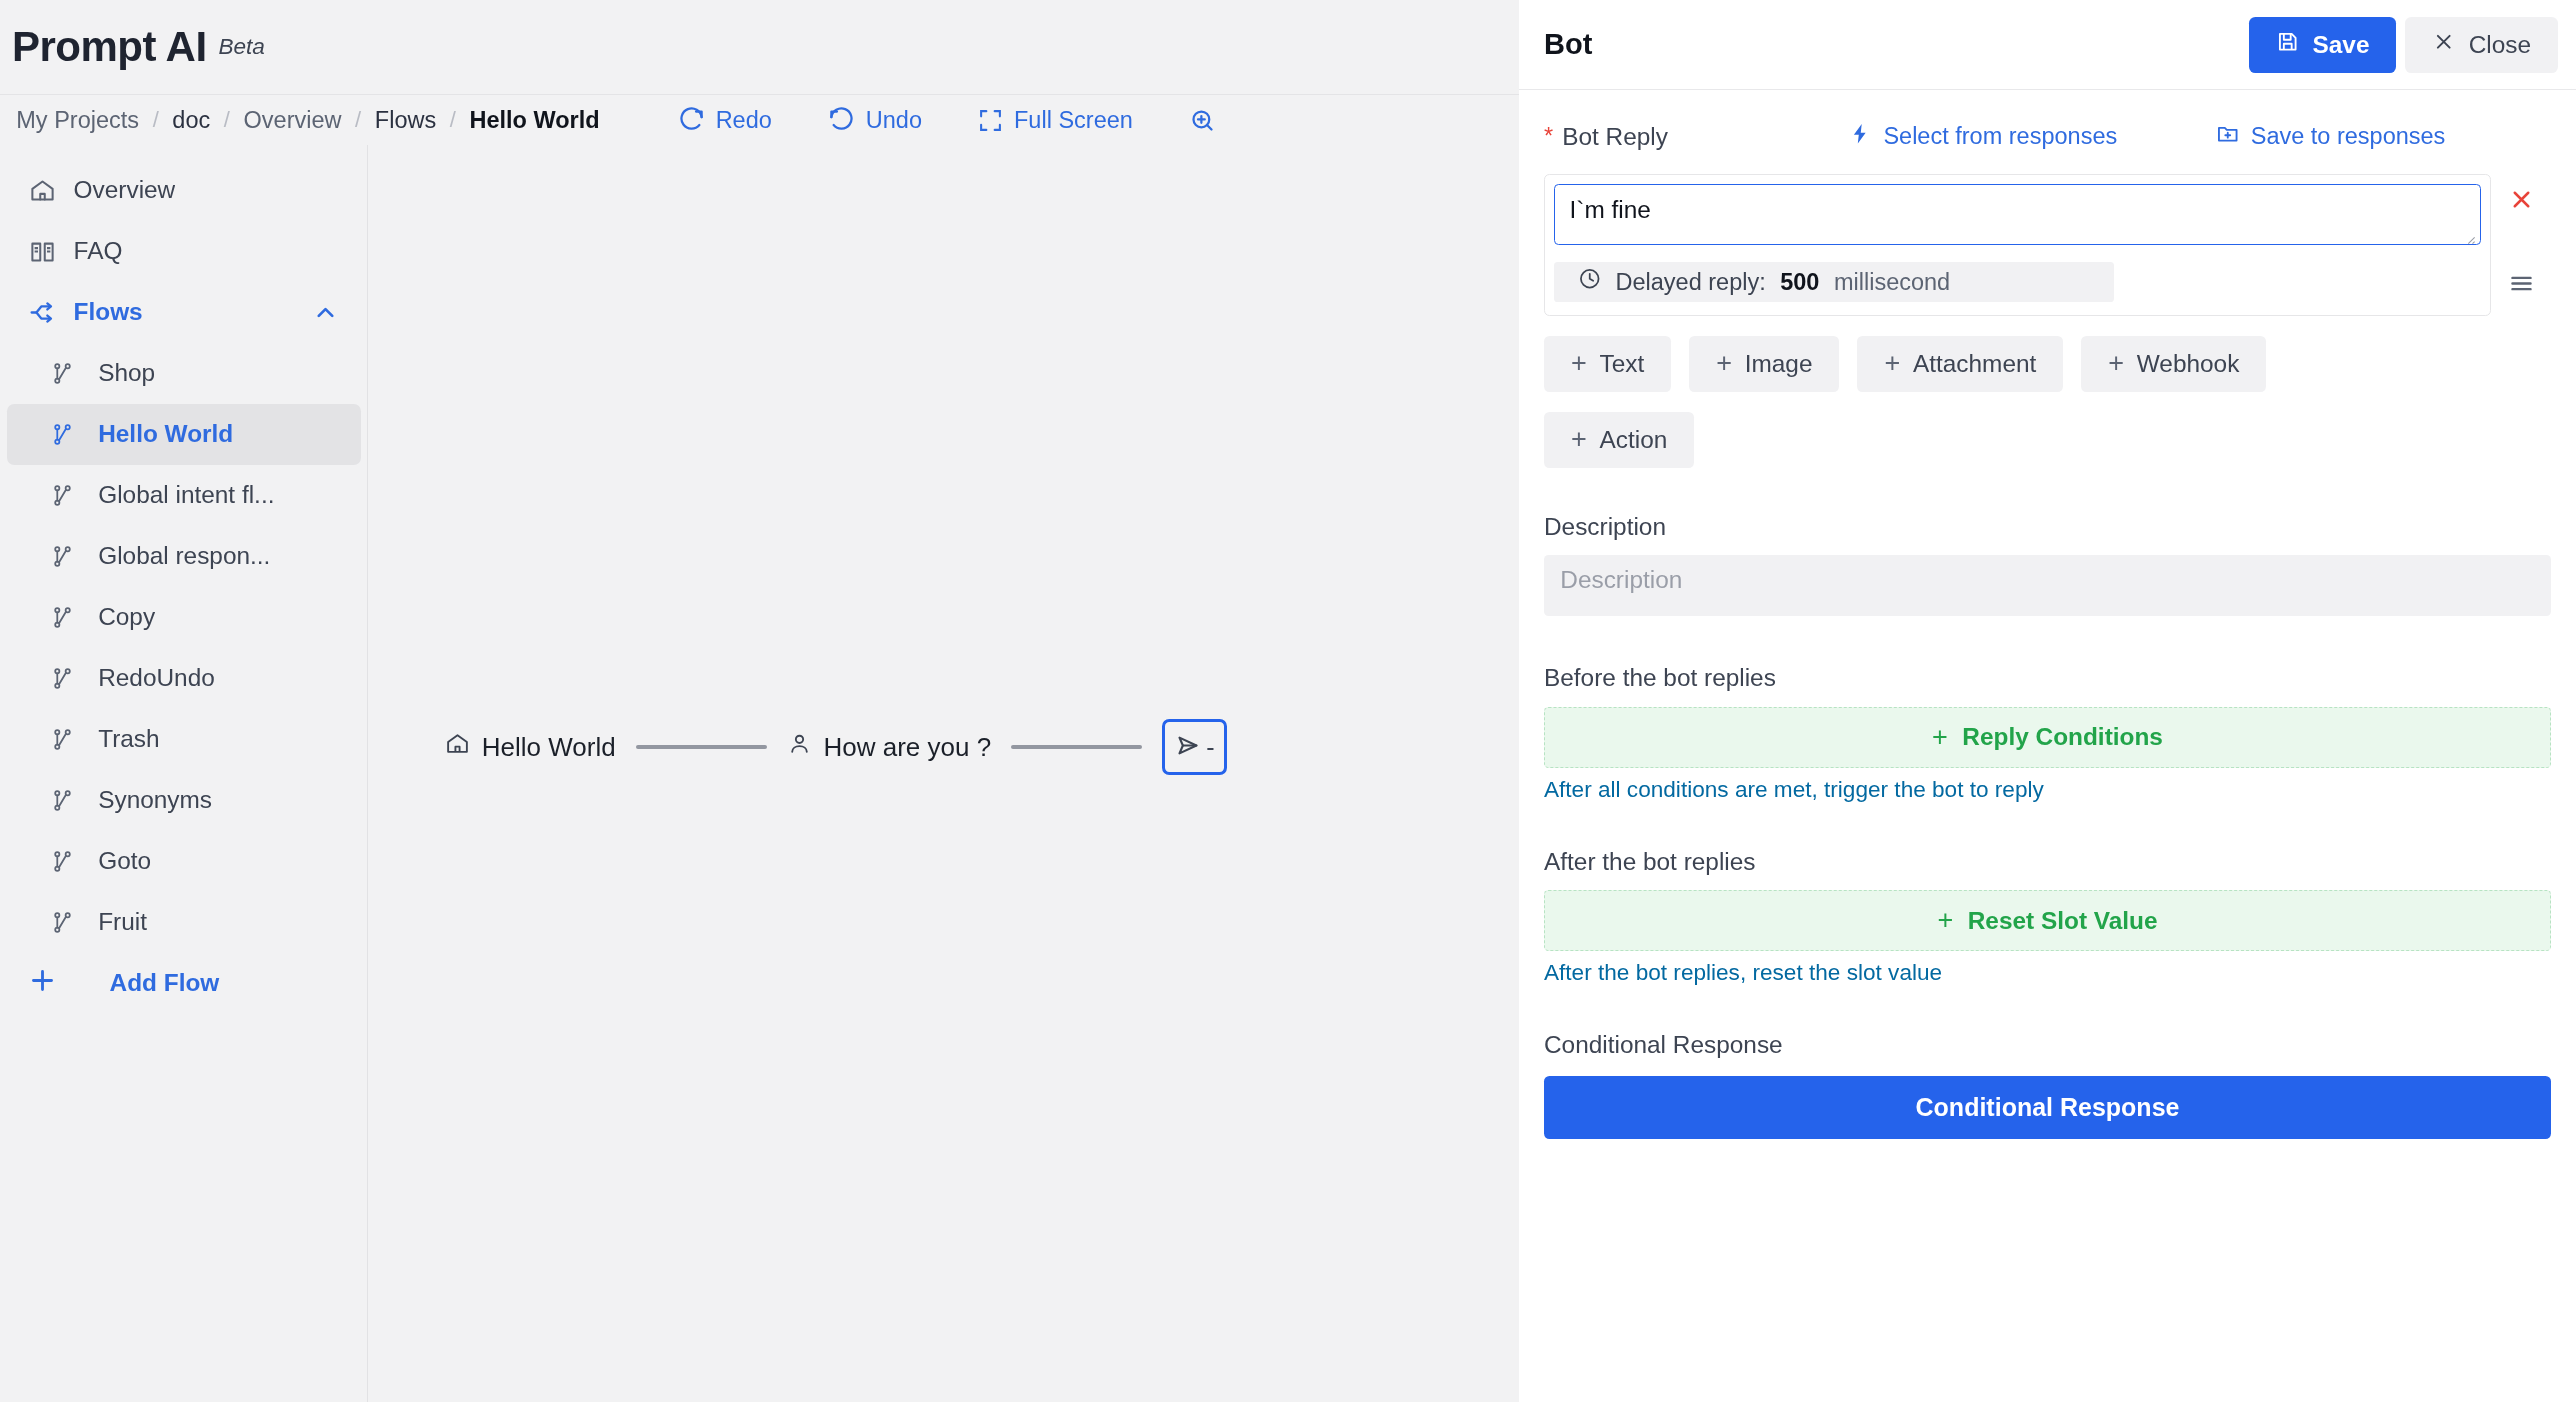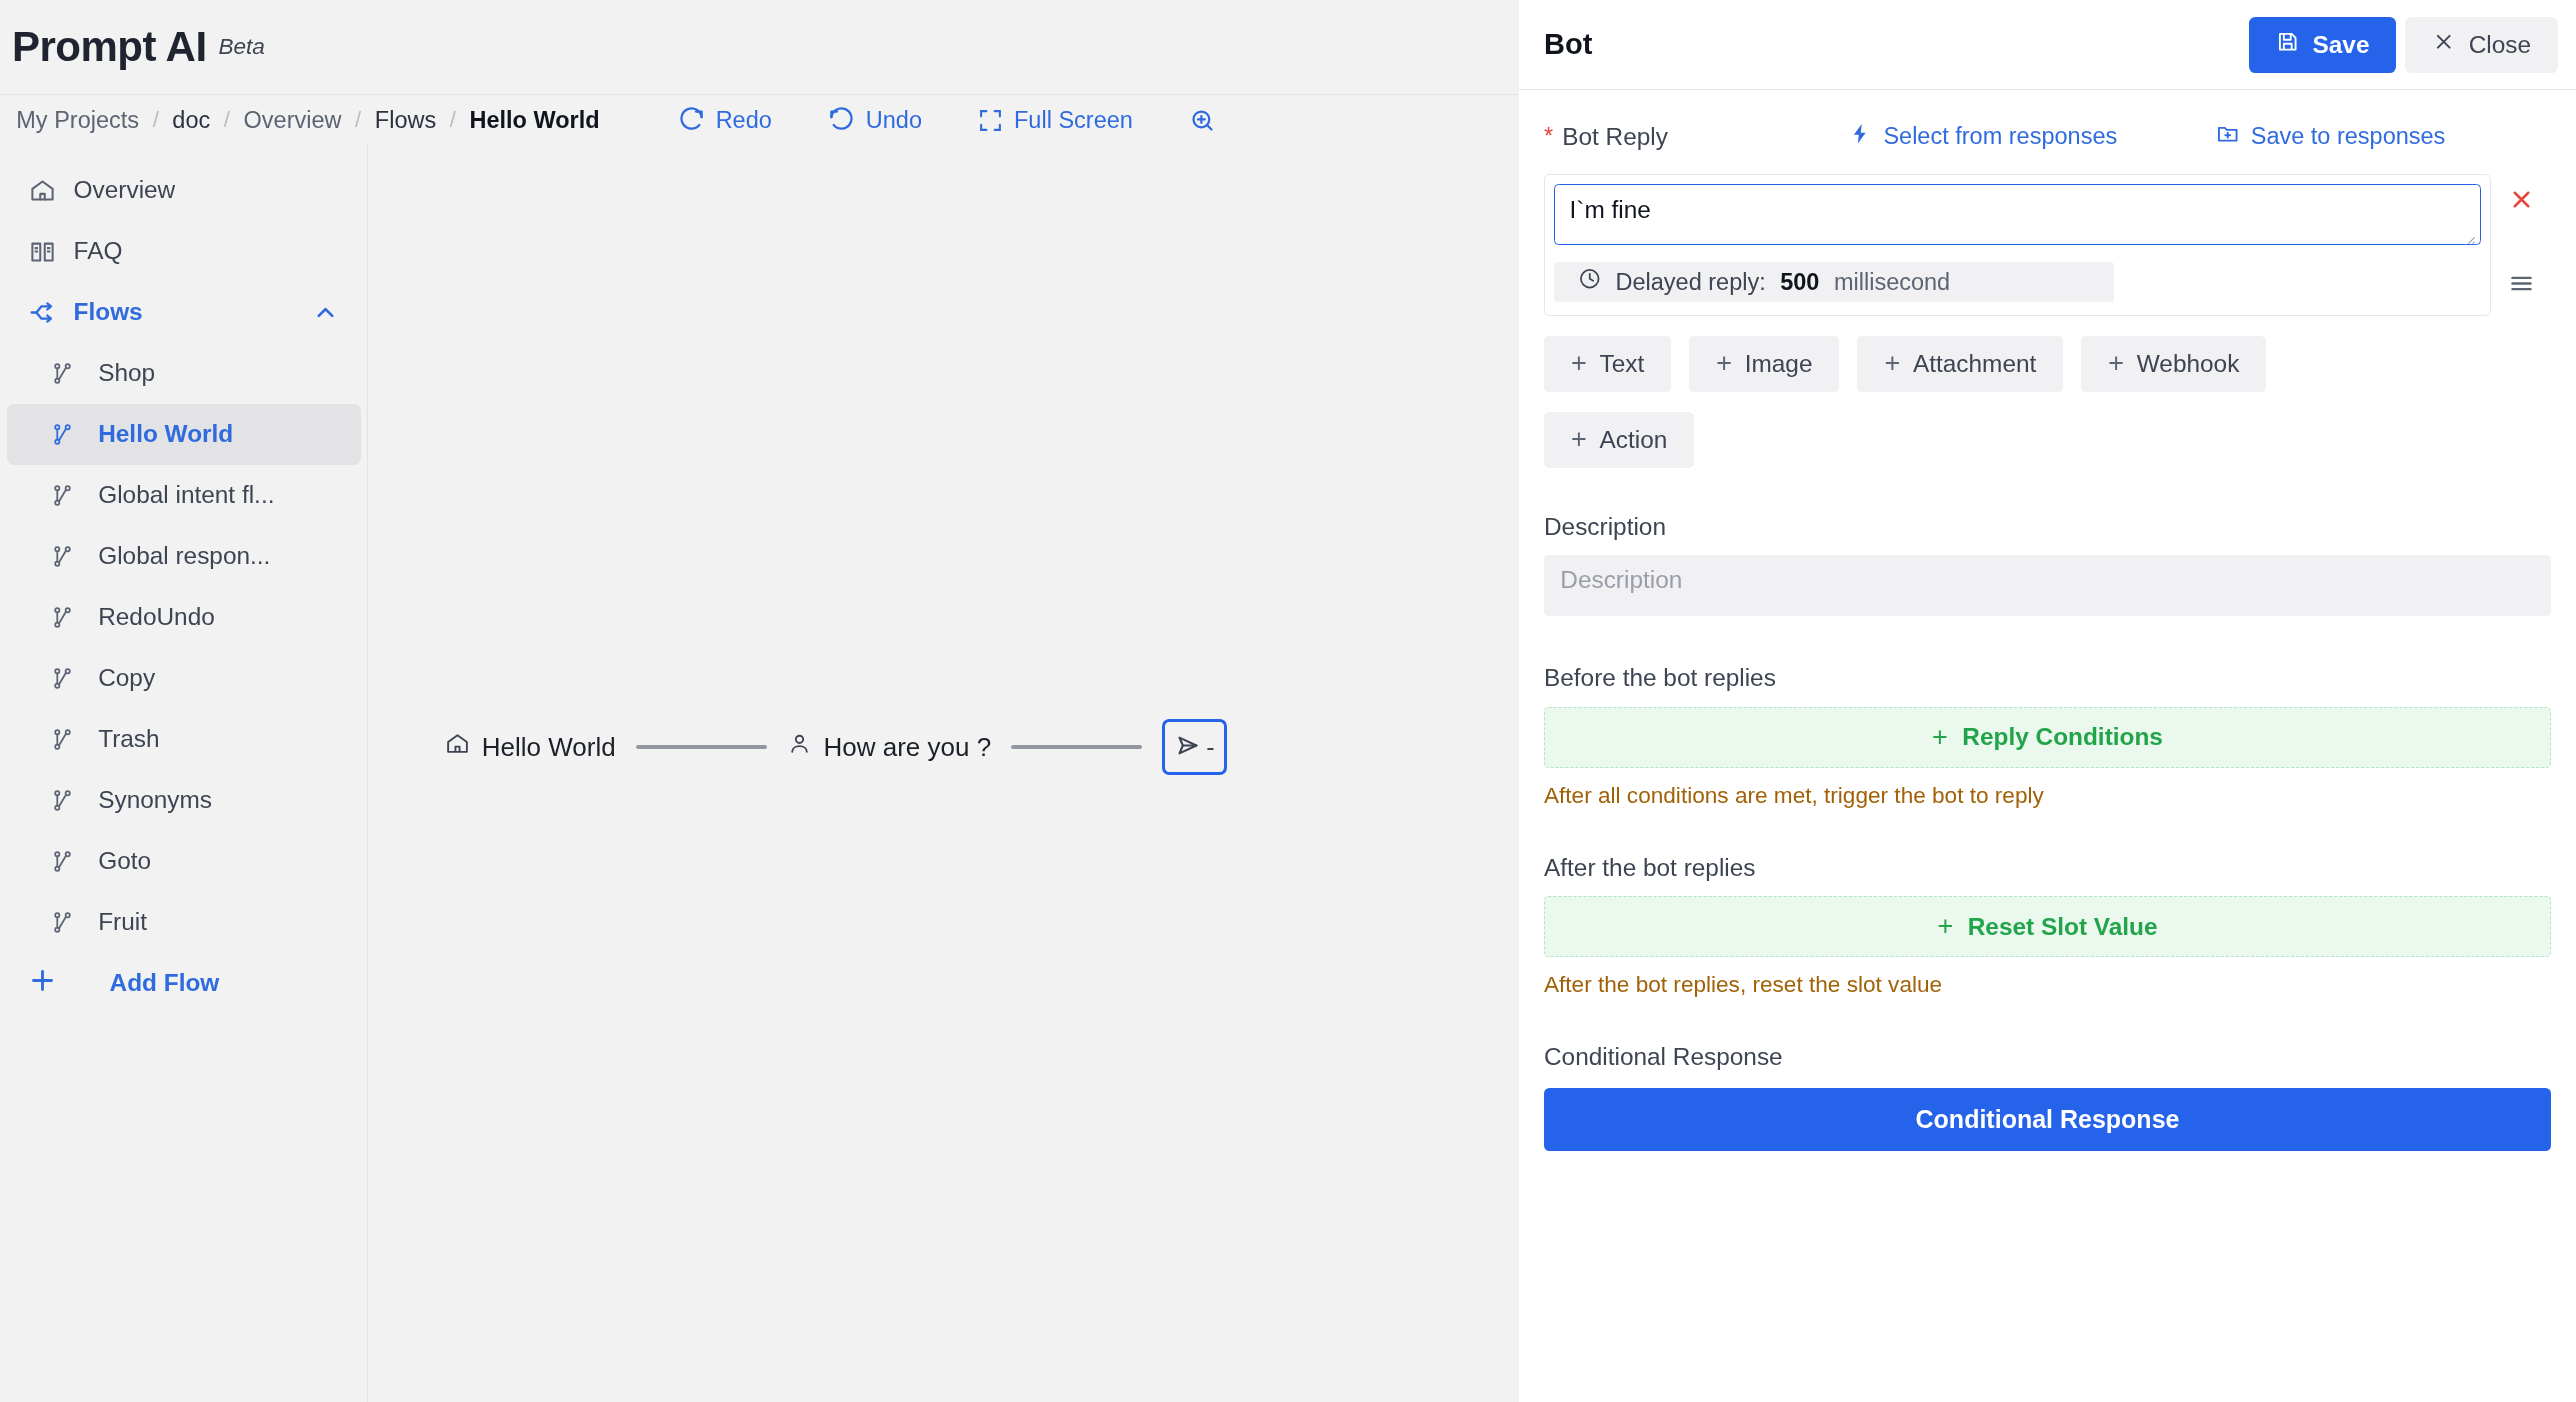--- a/index.html
+++ b/index.html
@@ -228,21 +228,21 @@
   }
   .desc-ta::placeholder { color: #9a9ea8; }
 
   .green-box {
     margin-top: 14.5px; height: 61px;
     background: #eaf8ed; border: 1.8px dashed #b7e3c3; border-radius: 4.5px;
     display: flex; align-items: center; justify-content: center; gap: 14.5px;
     color: #22a44a; font-size: 24.4px; font-weight: 600;
   }
   .green-box .plus { font-size: 27px; font-weight: 400; }
-  .hint { margin-top: 15px; font-size: 22.6px; color: #a16207; }
+  .hint { margin-top: 9px; font-size: 22.6px; color: #0369a1; }
 
   .cond-btn {
     margin-top: 16.3px; height: 63px;
     background: #2563eb; border-radius: 5.4px;
     display: flex; align-items: center; justify-content: center;
     color: #ffffff; font-size: 25px; font-weight: 700;
   }
 </style>
 </head>
 <body>
@@ -408,34 +408,34 @@
         <div class="side-item child">
           <span class="si-icon">
             <svg width="25" height="25" viewBox="0 0 24 24" fill="none" stroke="#5c6473" stroke-width="1.7" stroke-linecap="round" stroke-linejoin="round">
               <circle cx="7" cy="5" r="2"></circle>
                 <circle cx="7" cy="19" r="2"></circle>
                 <circle cx="17" cy="5" r="2"></circle>
               <path d="M7 7v10"></path>
                 <path d="M9 17l6-10"></path>
             </svg>
           </span>
+          <span class="si-label">Copy</span>
+        </div>
+
+        <div class="side-item child">
+          <span class="si-icon">
+            <svg width="25" height="25" viewBox="0 0 24 24" fill="none" stroke="#5c6473" stroke-width="1.7" stroke-linecap="round" stroke-linejoin="round">
+              <circle cx="7" cy="5" r="2"></circle>
+                <circle cx="7" cy="19" r="2"></circle>
+                <circle cx="17" cy="5" r="2"></circle>
+              <path d="M7 7v10"></path>
+                <path d="M9 17l6-10"></path>
+            </svg>
+          </span>
           <span class="si-label">RedoUndo</span>
-        </div>
-
-        <div class="side-item child">
-          <span class="si-icon">
-            <svg width="25" height="25" viewBox="0 0 24 24" fill="none" stroke="#5c6473" stroke-width="1.7" stroke-linecap="round" stroke-linejoin="round">
-              <circle cx="7" cy="5" r="2"></circle>
-                <circle cx="7" cy="19" r="2"></circle>
-                <circle cx="17" cy="5" r="2"></circle>
-              <path d="M7 7v10"></path>
-                <path d="M9 17l6-10"></path>
-            </svg>
-          </span>
-          <span class="si-label">Copy</span>
         </div>
 
         <div class="side-item child">
           <span class="si-icon">
             <svg width="25" height="25" viewBox="0 0 24 24" fill="none" stroke="#5c6473" stroke-width="1.7" stroke-linecap="round" stroke-linejoin="round">
               <circle cx="7" cy="5" r="2"></circle>
                 <circle cx="7" cy="19" r="2"></circle>
                 <circle cx="17" cy="5" r="2"></circle>
               <path d="M7 7v10"></path>
                 <path d="M9 17l6-10"></path>

